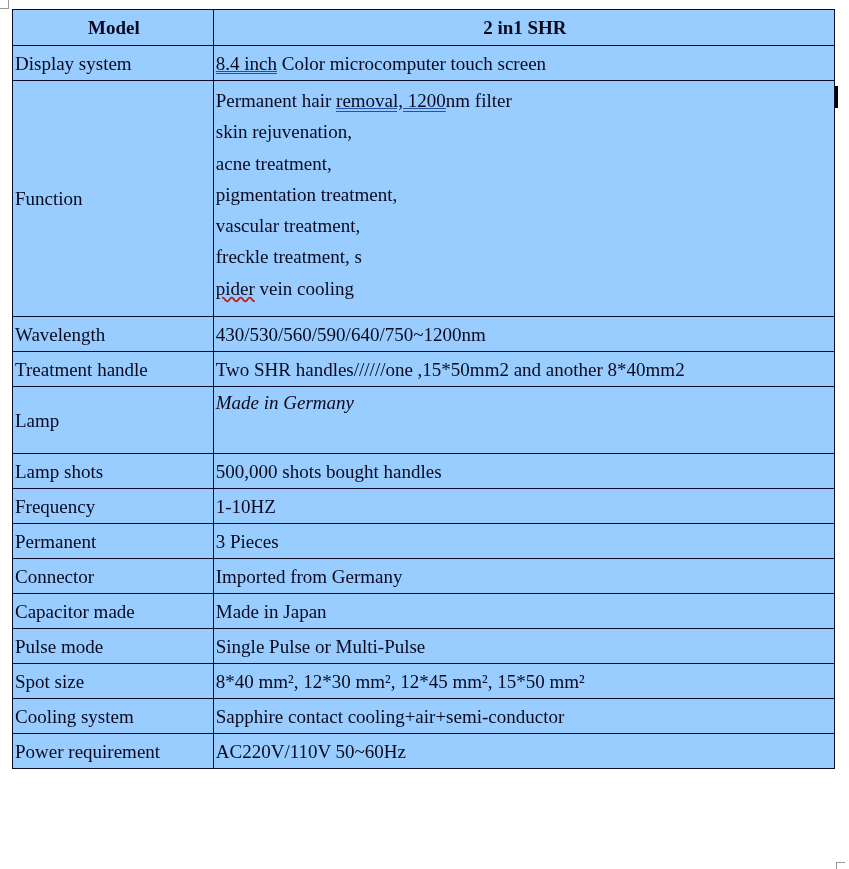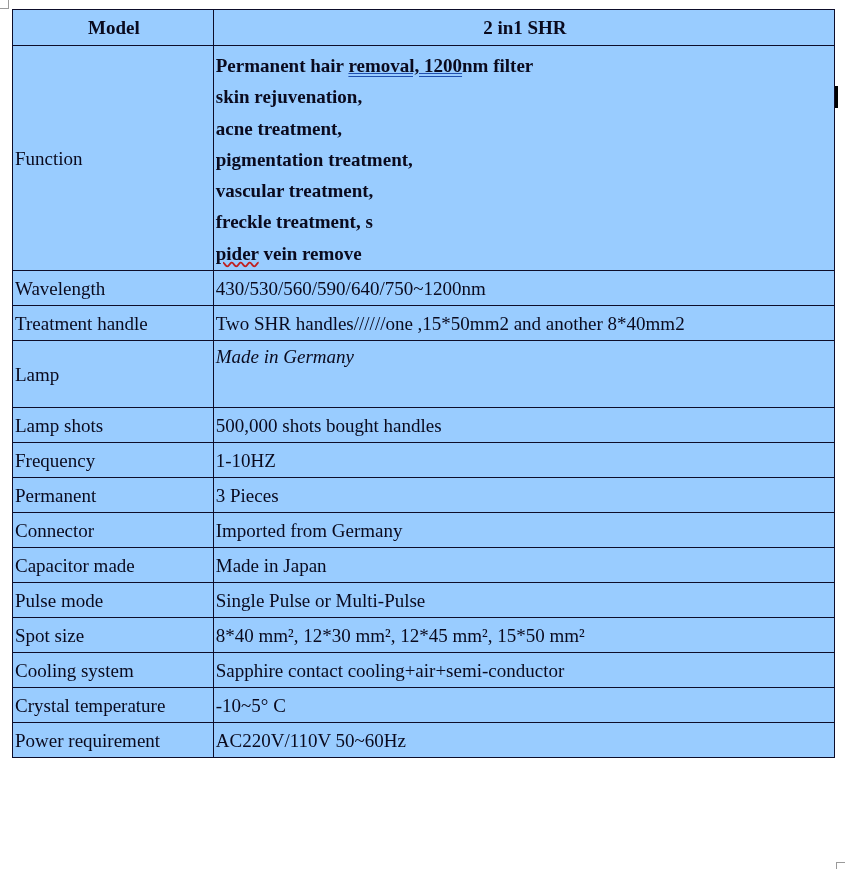--- a/index.html
+++ b/index.html
@@ -11,50 +11,54 @@
                  border-left:1px solid #9a9a9a; border-top:1px solid #9a9a9a; }
   .caret-mark { position:absolute; left:835px; top:86px; width:3px; height:22px; background:#000; }
   table.spec { position:absolute; left:12px; top:9px; border-collapse:collapse;
                width:823px; background:#fca5a5; }
   table.spec td { border:1.5px solid #0d0d2a; padding:0 0 0 2px; font-size:19px;
                   line-height:31px; vertical-align:middle; background:#99ccff; }
   td.col1 { width:198px; }
   td.col2 { width:619px; }
   tr.hdr td { font-weight:bold; text-align:center; height:35px; }
   tr.r td { height:34px; }
-  tr.fn td.col2 { font-weight:bold; padding-top:4px; padding-bottom:1px; line-height:31.3px; }
+  tr.fn td.col2 { font-weight:normal; padding-top:4px; padding-bottom:12px; line-height:31.3px; }
   tr.lamp td { height:66px; }
   tr.lamp td.col2 { vertical-align:top;font-style:italic; }
   .u-blue { text-decoration:underline; text-decoration-color:#1f4fb0; text-decoration-style:double; }
   .u-red { text-decoration:underline; text-decoration-color:#c02020; text-decoration-style:wavy; }
   .fn-line { display:block; }
 </style>
 </head>
 <body>
 
 <div class="corner-mark"></div>
 <div class="corner-mark-br"></div>
 <div class="caret-mark"></div>
 
 <table class="spec">
   <tbody>
       <tr class="hdr">
     <td class="col1">Model</td>
     <td class="col2">2 in1 SHR</td>
   </tr>
+  <tr class="r">
+    <td class="col1">Display system</td>
+    <td class="col2"><span class="u-blue">8.4 inch</span><span> Color microcomputer touch screen</span></td>
+  </tr>
   <tr class="fn">
     <td class="col1">Function</td>
     <td class="col2">
       <span class="fn-line"><span>Permanent hair </span><span class="u-blue">removal,    1200</span><span>nm filter</span></span>
       <span class="fn-line">skin rejuvenation,</span>
       <span class="fn-line">acne treatment,</span>
       <span class="fn-line">pigmentation treatment,</span>
       <span class="fn-line">vascular treatment,</span>
       <span class="fn-line">freckle treatment, s</span>
-      <span class="fn-line"><span class="u-red">pider</span><span> vein remove</span></span>
+      <span class="fn-line"><span class="u-red">pider</span><span> vein cooling</span></span>
     </td>
   </tr>
   <tr class="r">
     <td class="col1">Wavelength</td>
     <td class="col2">430/530/560/590/640/750~1200nm</td>
   </tr>
   <tr class="r">
     <td class="col1">Treatment handle</td>
     <td class="col2">Two SHR handles//////one ,15*50mm2 and another 8*40mm2</td>
   </tr>
@@ -88,21 +92,17 @@
   </tr>
   <tr class="r">
     <td class="col1">Spot size</td>
     <td class="col2">8*40 mm², 12*30 mm², 12*45 mm², 15*50 mm²</td>
   </tr>
   <tr class="r">
     <td class="col1">Cooling system</td>
     <td class="col2">Sapphire contact cooling+air+semi-conductor</td>
   </tr>
   <tr class="r">
-    <td class="col1">Crystal temperature</td>
-    <td class="col2">-10~5°  C</td>
-  </tr>
-  <tr class="r">
     <td class="col1">Power requirement</td>
     <td class="col2">AC220V/110V 50~60Hz</td>
   </tr>
 </tbody>
   </table>
 
 </body></html>

